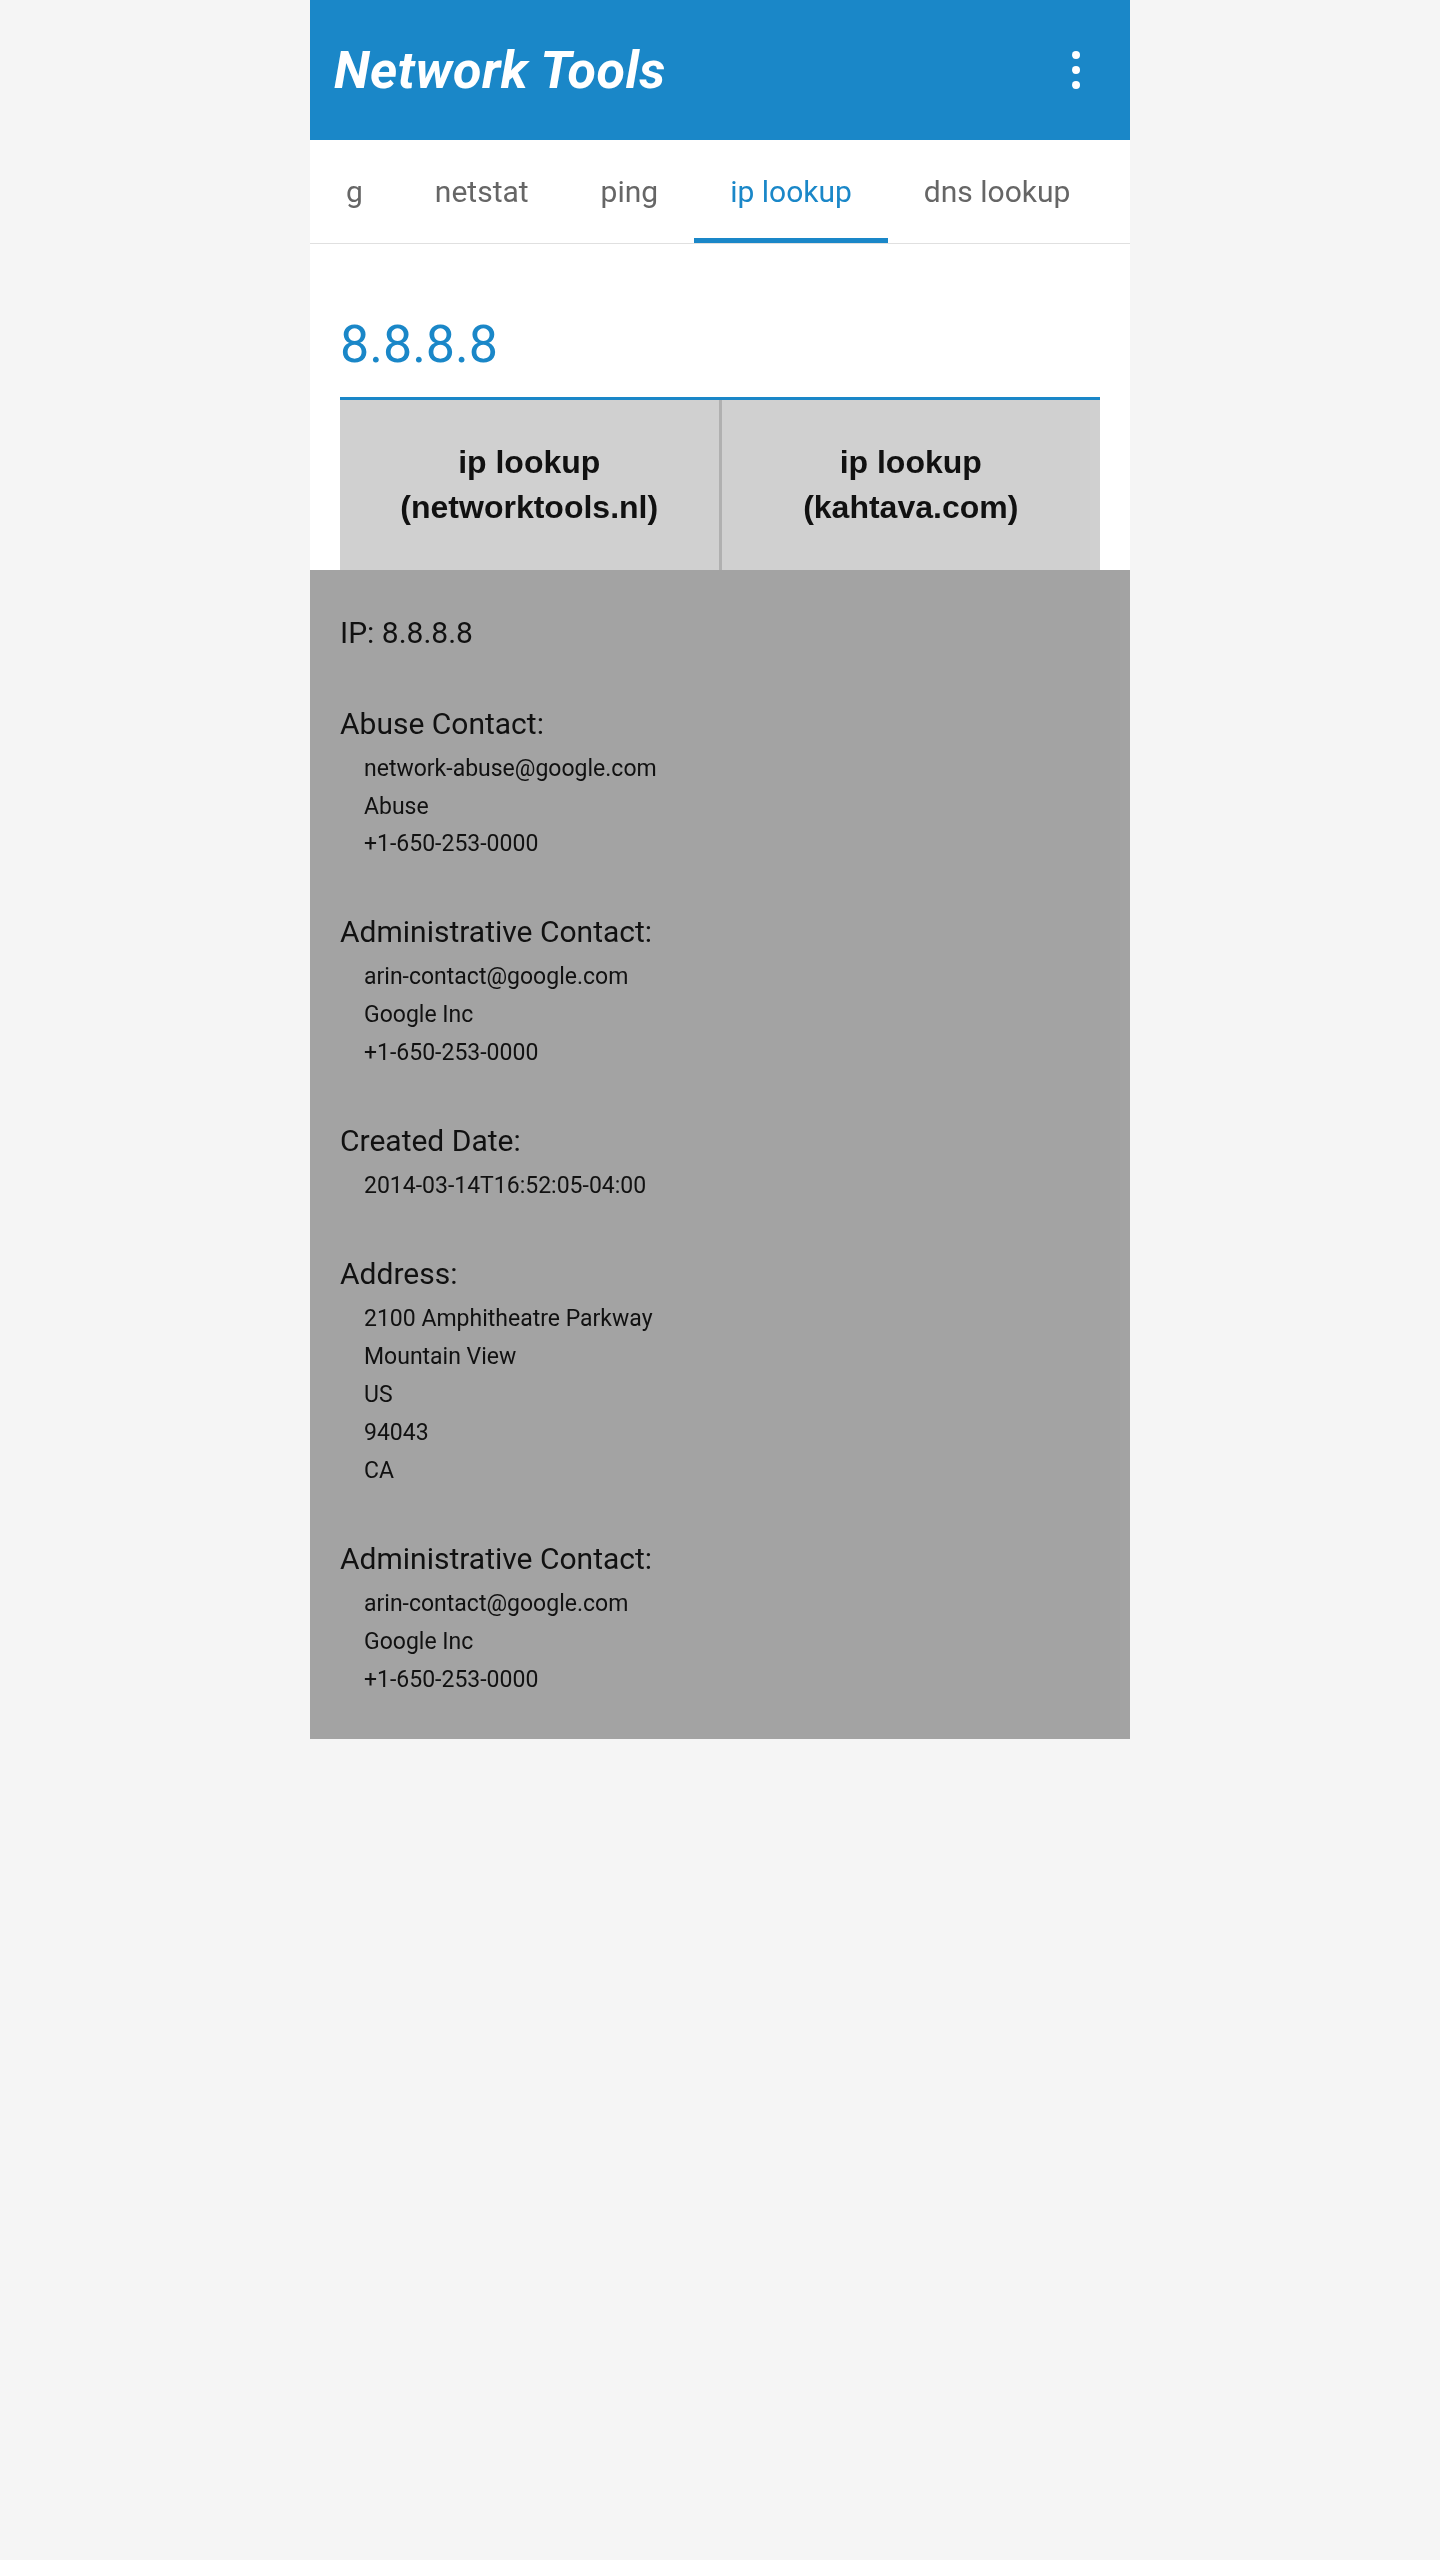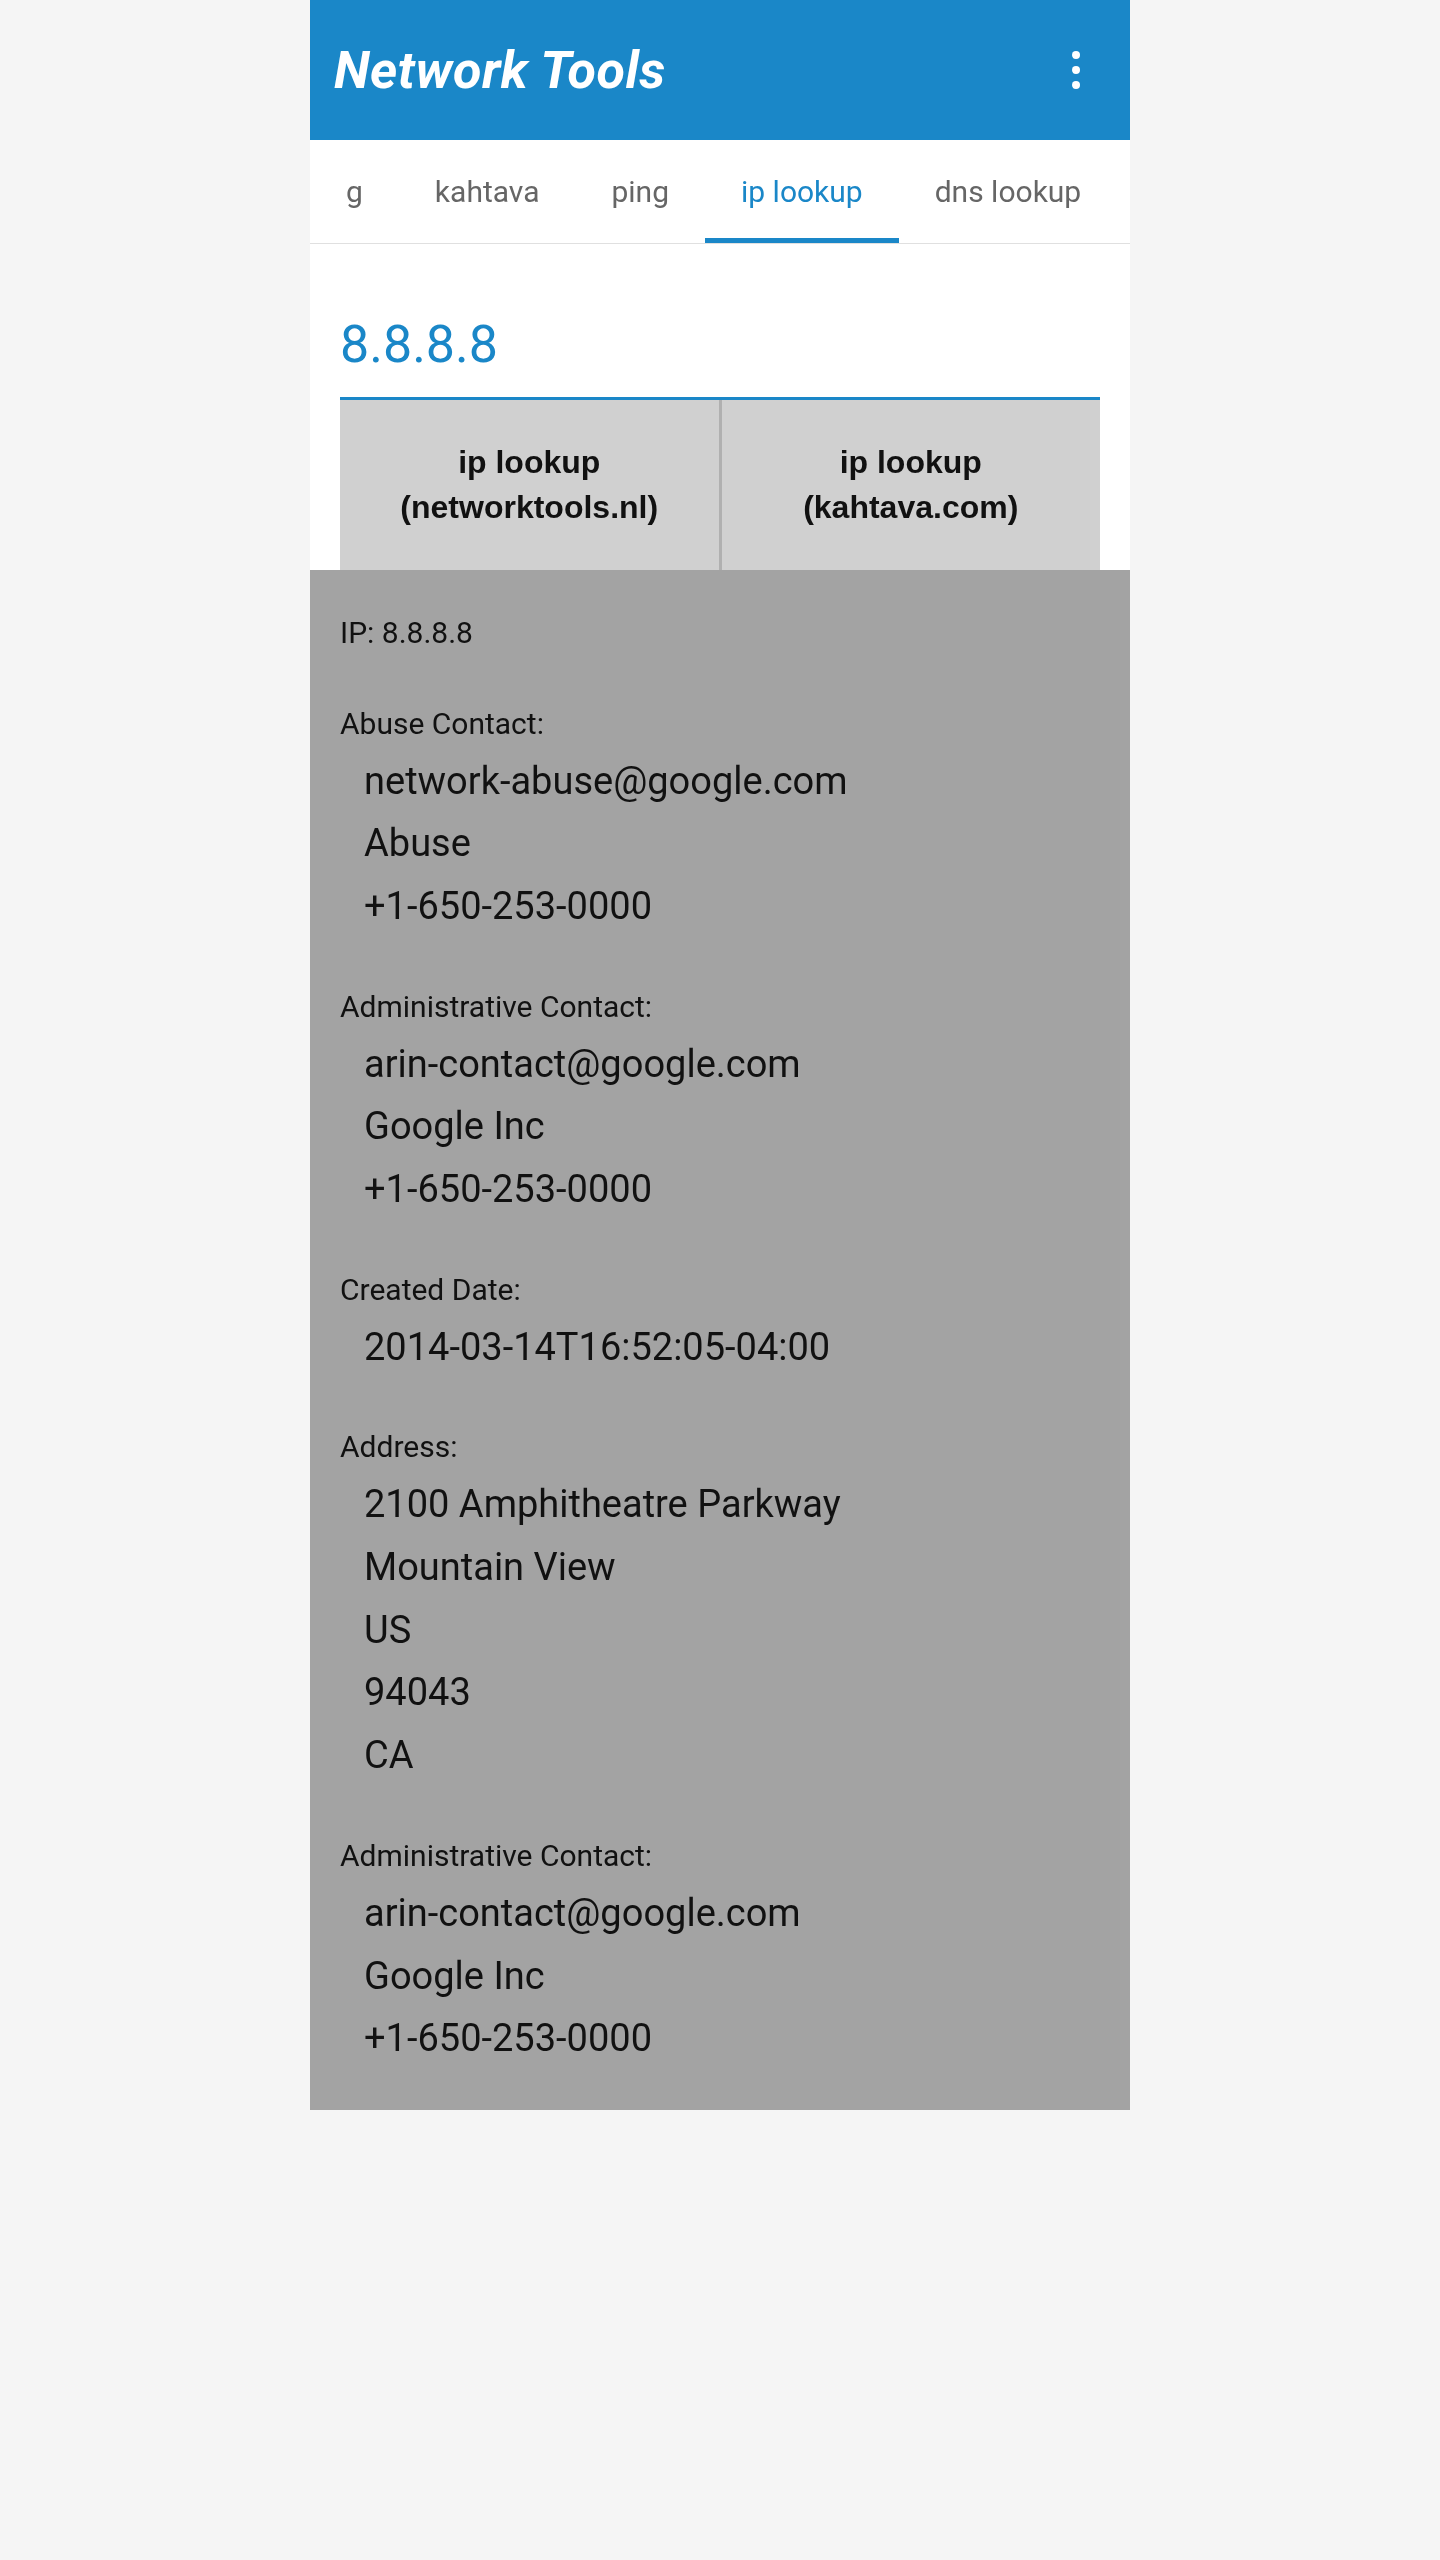--- a/index.html
+++ b/index.html
@@ -162,41 +162,41 @@
     }
 
     .result-label {
       font-size: 30px;
       color: #111;
       font-weight: normal;
       margin-bottom: 4px;
     }
 
     .result-value {
-      font-size: 38px;
+      font-size: 23px;
       color: #111;
       padding-left: 24px;
       line-height: 1.65;
     }
   </style>
 </head>
 <body>
 
 <header class="app-bar">
   <span class="app-title">Network Tools</span>
   <div class="more-icon">
     <span></span>
     <span></span>
     <span></span>
   </div>
 </header>
 
 <nav class="tab-bar">
   <div class="tab-item">g</div>
-  <div class="tab-item">kahtava</div>
+  <div class="tab-item">netstat</div>
   <div class="tab-item">ping</div>
   <div class="tab-item active">ip lookup</div>
   <div class="tab-item">dns lookup</div>
   <div class="tab-item">traceroute</div>
 </nav>
 
 <main class="content">
 
   <div class="ip-input-container">
     <input class="ip-input" type="text" value="8.8.8.8" style="">

